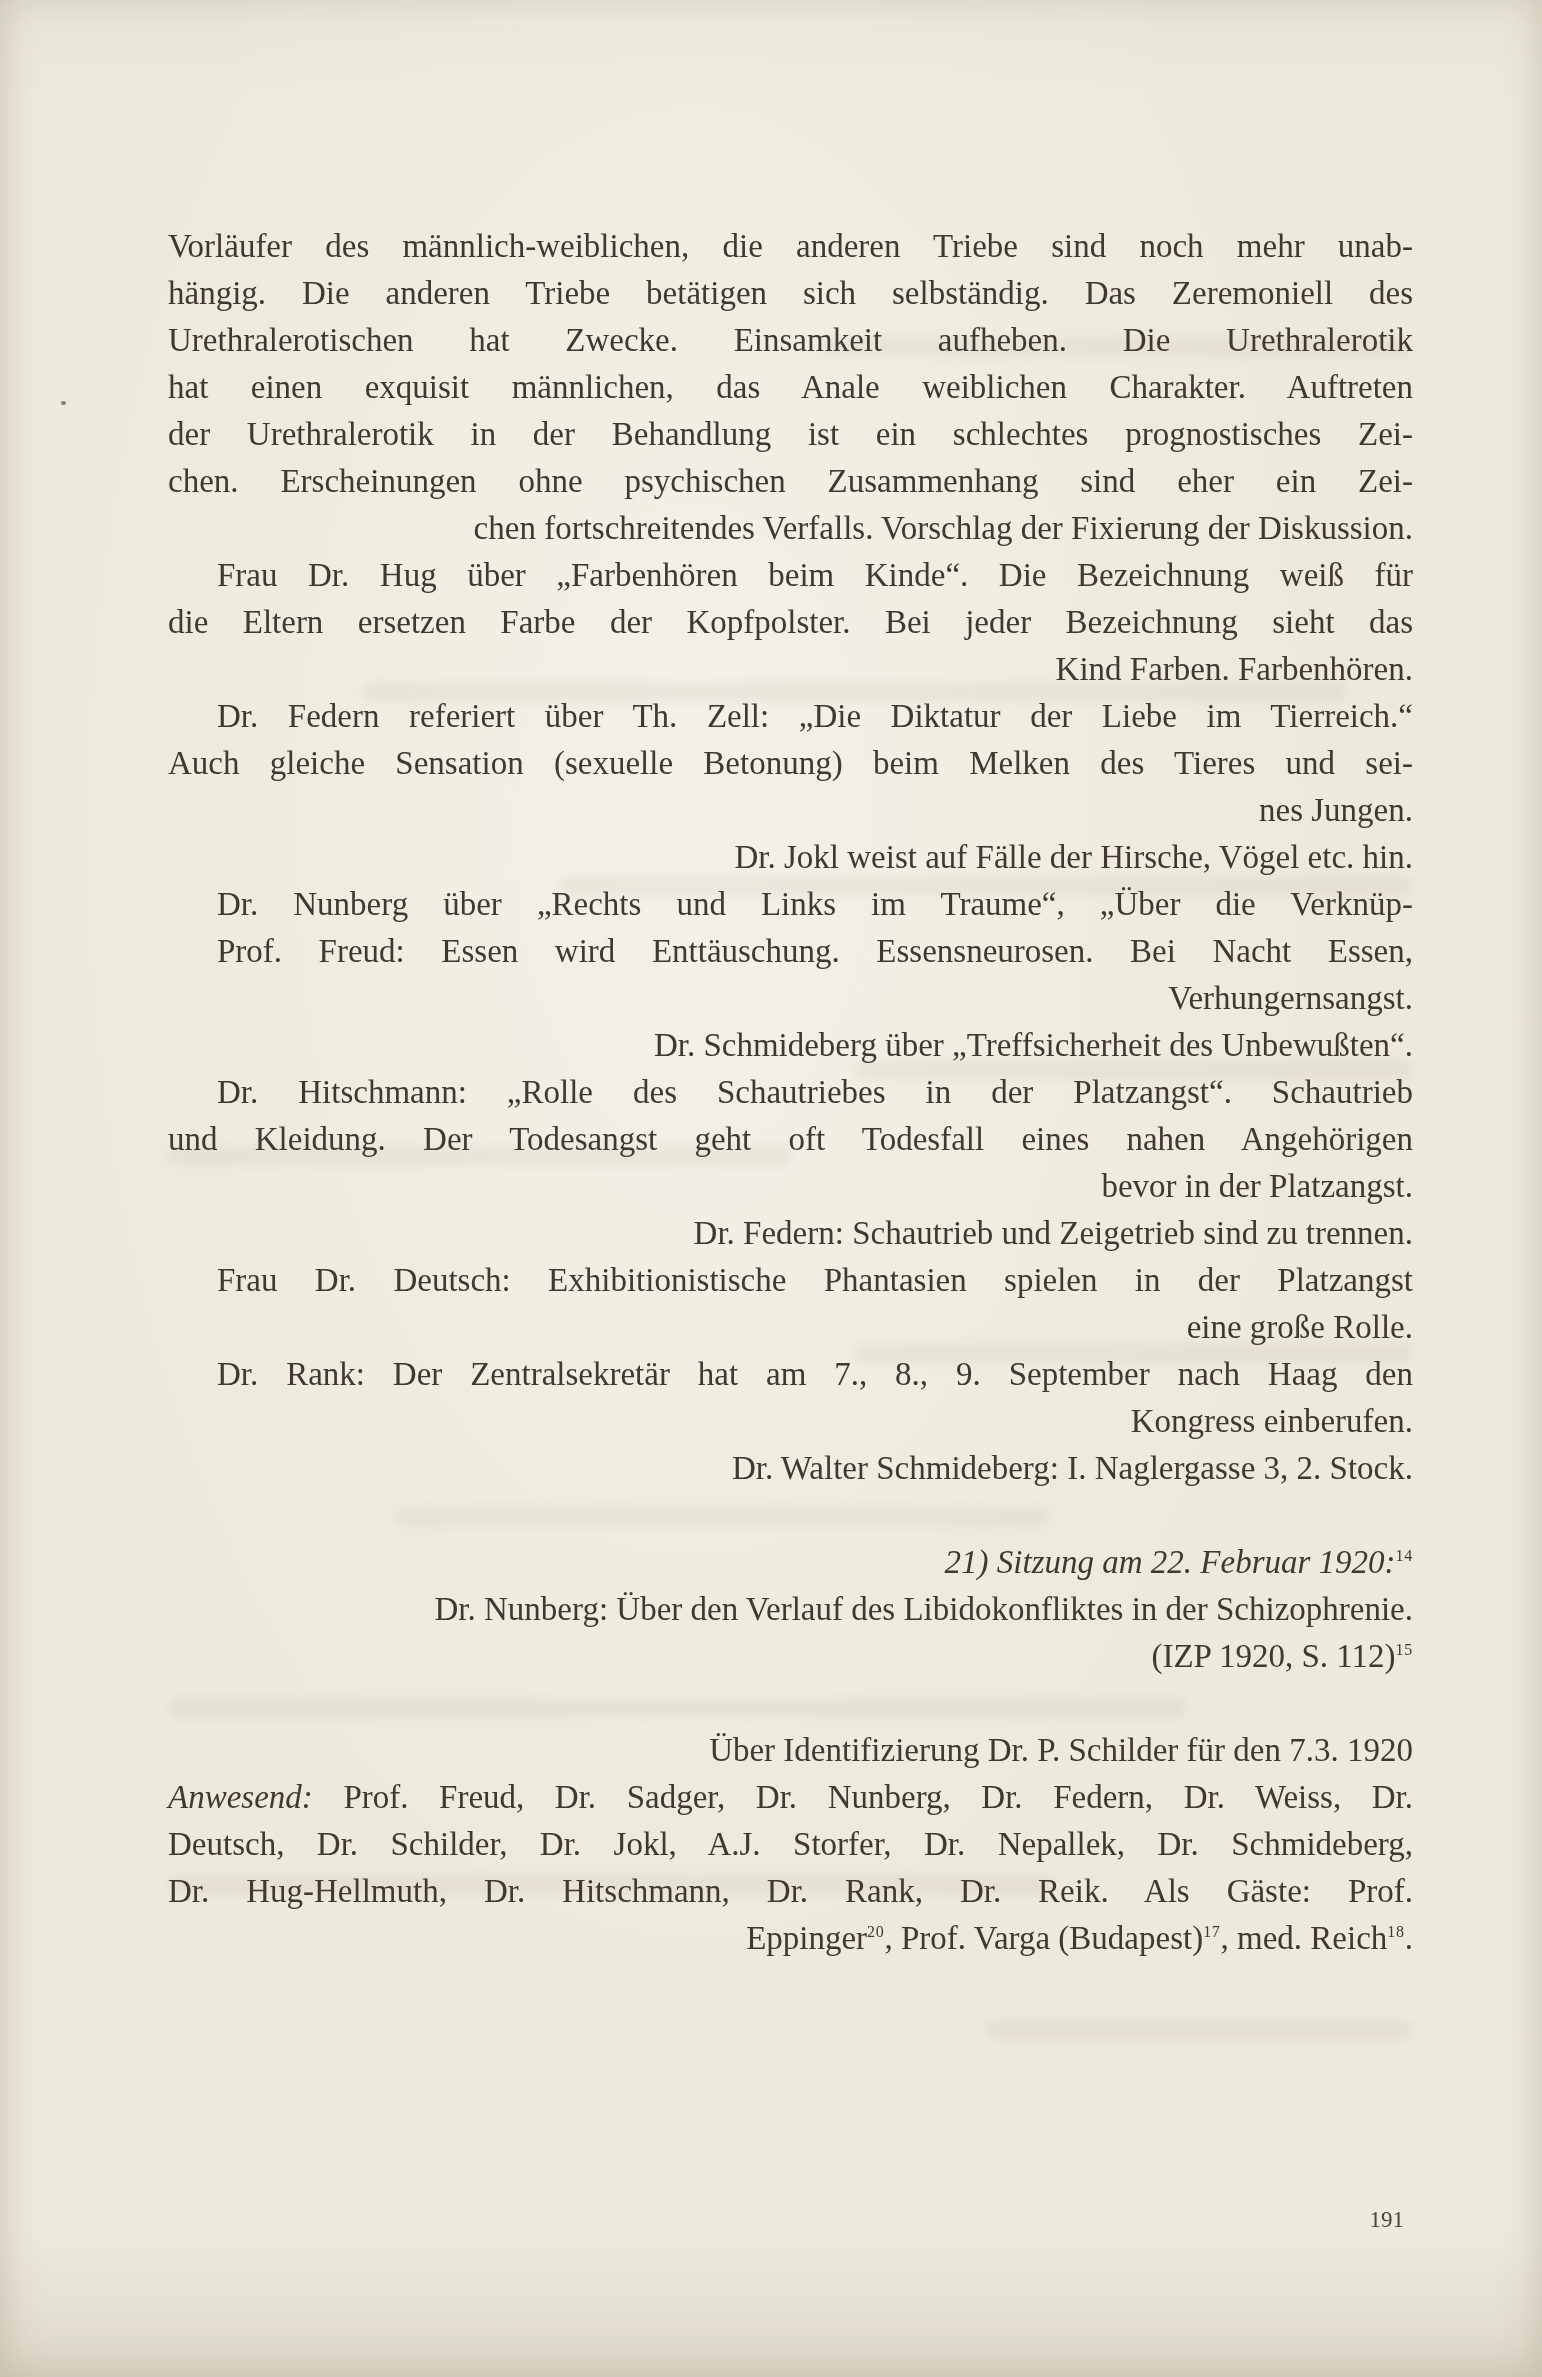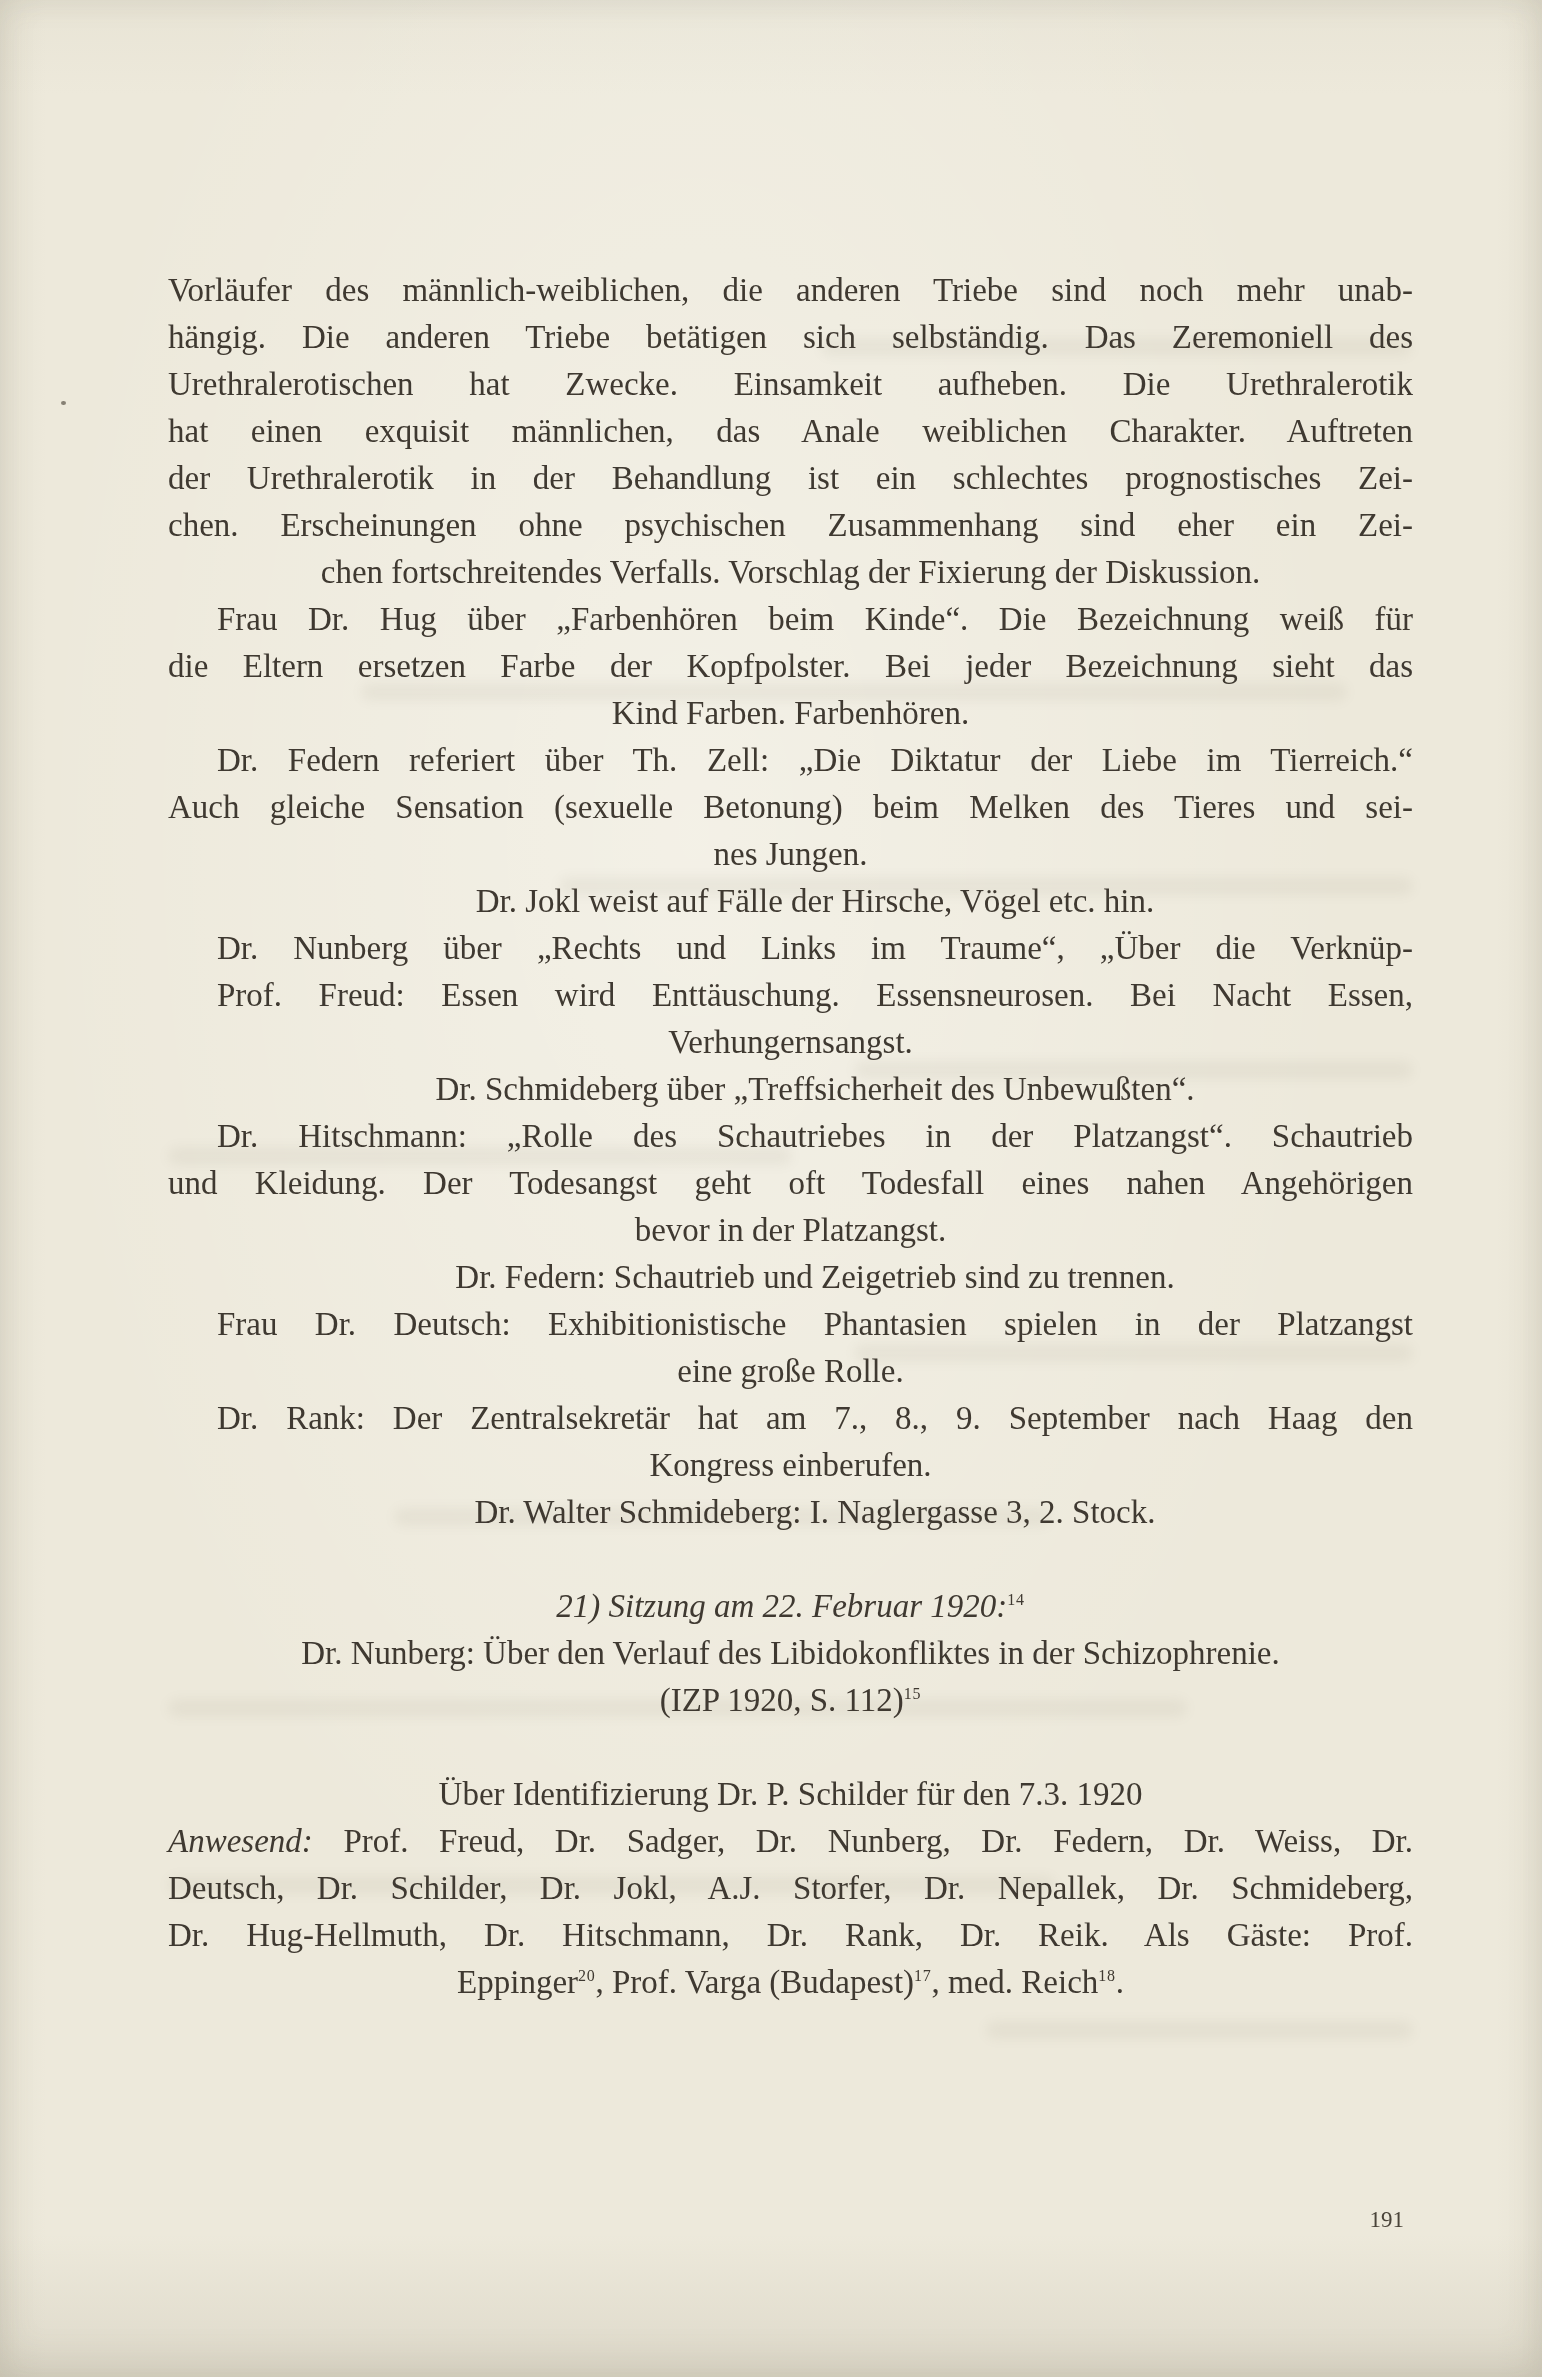--- a/index.html
+++ b/index.html
@@ -22,25 +22,25 @@
     position:absolute;height:18.4px;border-radius:9.2px;
     background:#7d7660;opacity:0.08;filter:blur(6px);
     pointer-events:none;
   }
   .speck{
     position:absolute;width:4.6px;height:4px;border-radius:50%;
     background:#6b655a;opacity:0.8;
   }
   main{
     position:absolute;left:168px;top:223px;width:1245px;
-    color:#3f3931;font-size:33px;margin-top:44px;
+    color:#3f3931;font-size:33px;
   }
   .line{
     height:47px;line-height:47px;
-    text-align:center;
+    text-align:right;
   }
   .line.just{
     text-align:justify;
     text-align-last:justify;
   }
   .line.ind{padding-left:49px;}
   .line.gap{margin-top:47px;}
   .it{font-style:italic;}
   sup{
     font-size:16px;line-height:0;vertical-align:12px;

